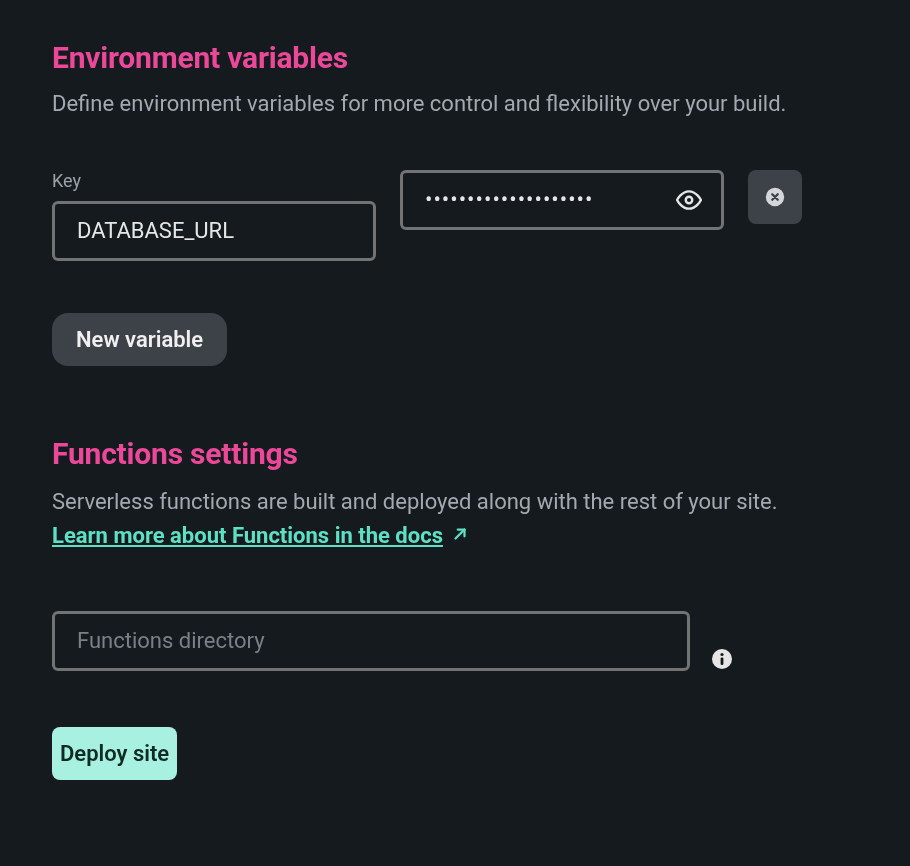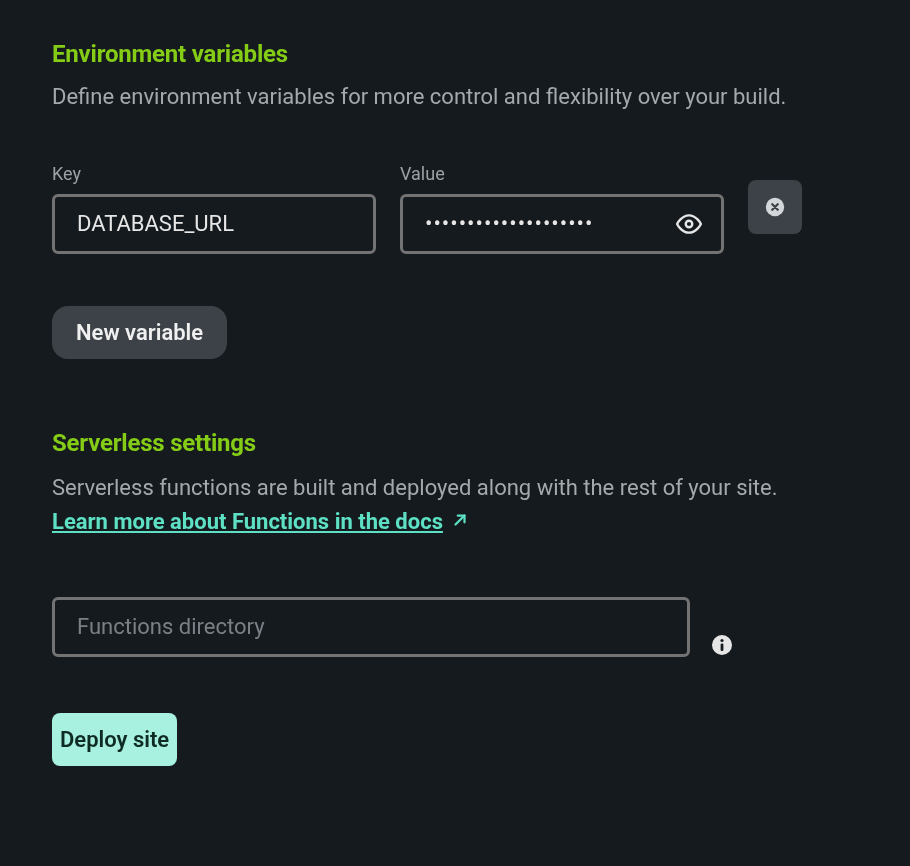--- a/index.html
+++ b/index.html
@@ -9,36 +9,36 @@
     }
     body {
       background: #151a1e;
       font-family: -apple-system, BlinkMacSystemFont, "Segoe UI", Roboto, Helvetica, Arial, sans-serif;
       width: 910px;
       height: 866px;
       padding: 40px 52px;
       color: #e6e6e6;
     }
     .section-title {
-      font-size: 24px;
+      font-size: 30px;
       font-weight: 700;
-      color: #84cc16;
+      color: #ec4899;
       margin-bottom: 14px;
       letter-spacing: -0.2px;
     }
     .section-desc {
       font-size: 22px;
       color: #a3a9ae;
       line-height: 1.4;
       margin-bottom: 50px;
     }
     .env-row {
       display: flex;
       gap: 24px;
-      align-items: center;
+      align-items: flex-start;
       margin-bottom: 52px;
     }
     .field-group {
       display: flex;
       flex-direction: column;
     }
     .field-label {
       font-size: 18px;
       color: #9ba1a6;
       margin-bottom: 10px;
@@ -161,21 +161,20 @@
   <h2 class="section-title">Environment variables</h2>
   <p class="section-desc">Define environment variables for more control and flexibility over your build.</p>
 
   <div class="env-row">
     <div class="field-group">
       <label class="field-label">Key</label>
       <input type="text" class="text-input key-input" value="DATABASE_URL" style="">
     </div>
 
     <div class="field-group">
-      <label class="field-label">Value</label>
       <div class="value-input-wrapper">
         <input type="password" class="text-input value-input" value="••••••••••••••••••••" style="">
         <button class="eye-button">
           <svg width="26" height="26" viewBox="0 0 24 24" fill="none" stroke="#e6e6e6" stroke-width="2.2" stroke-linecap="round" stroke-linejoin="round">
             <path d="M1 12s4-8 11-8 11 8 11 8-4 8-11 8-11-8-11-8z"></path>
             <circle cx="12" cy="12" r="3"></circle>
           </svg>
         </button>
       </div>
     </div>
@@ -185,21 +184,21 @@
         <circle cx="12" cy="12" r="10" fill="#d4d7da"></circle>
         <path d="M15 9l-6 6M9 9l6 6" stroke="#3c4248" stroke-width="2.5" stroke-linecap="round"></path>
       </svg>
     </button>
   </div>
 
   <button class="new-variable-button">New variable</button>
 </div>
 
 <div class="functions-block">
-  <h2 class="section-title">Serverless settings</h2>
+  <h2 class="section-title">Functions settings</h2>
   <p class="functions-desc">
     <span>Serverless functions are built and deployed along with the rest of your site.</span><br>
     <a class="docs-link">
       <span>Learn more about Functions in the docs</span>
       <span class="arrow-icon">
         <svg width="18" height="18" viewBox="0 0 24 24" fill="none" stroke="#5de0c4" stroke-width="3" stroke-linecap="round" stroke-linejoin="round">
           <line x1="6" y1="18" x2="18" y2="6"></line>
           <polyline points="9 6 18 6 18 15"></polyline>
         </svg>
       </span>

